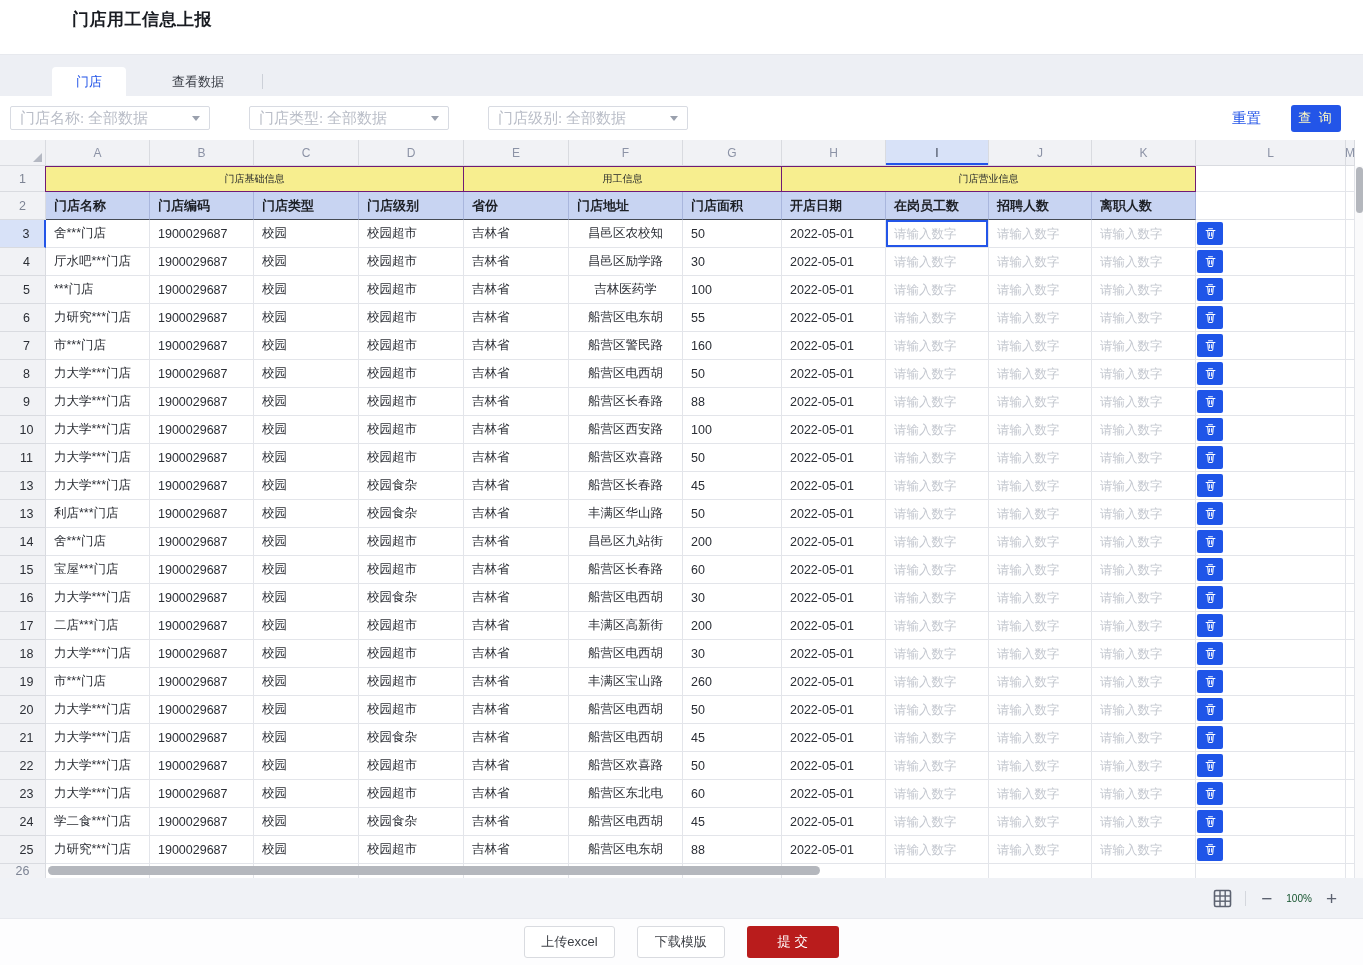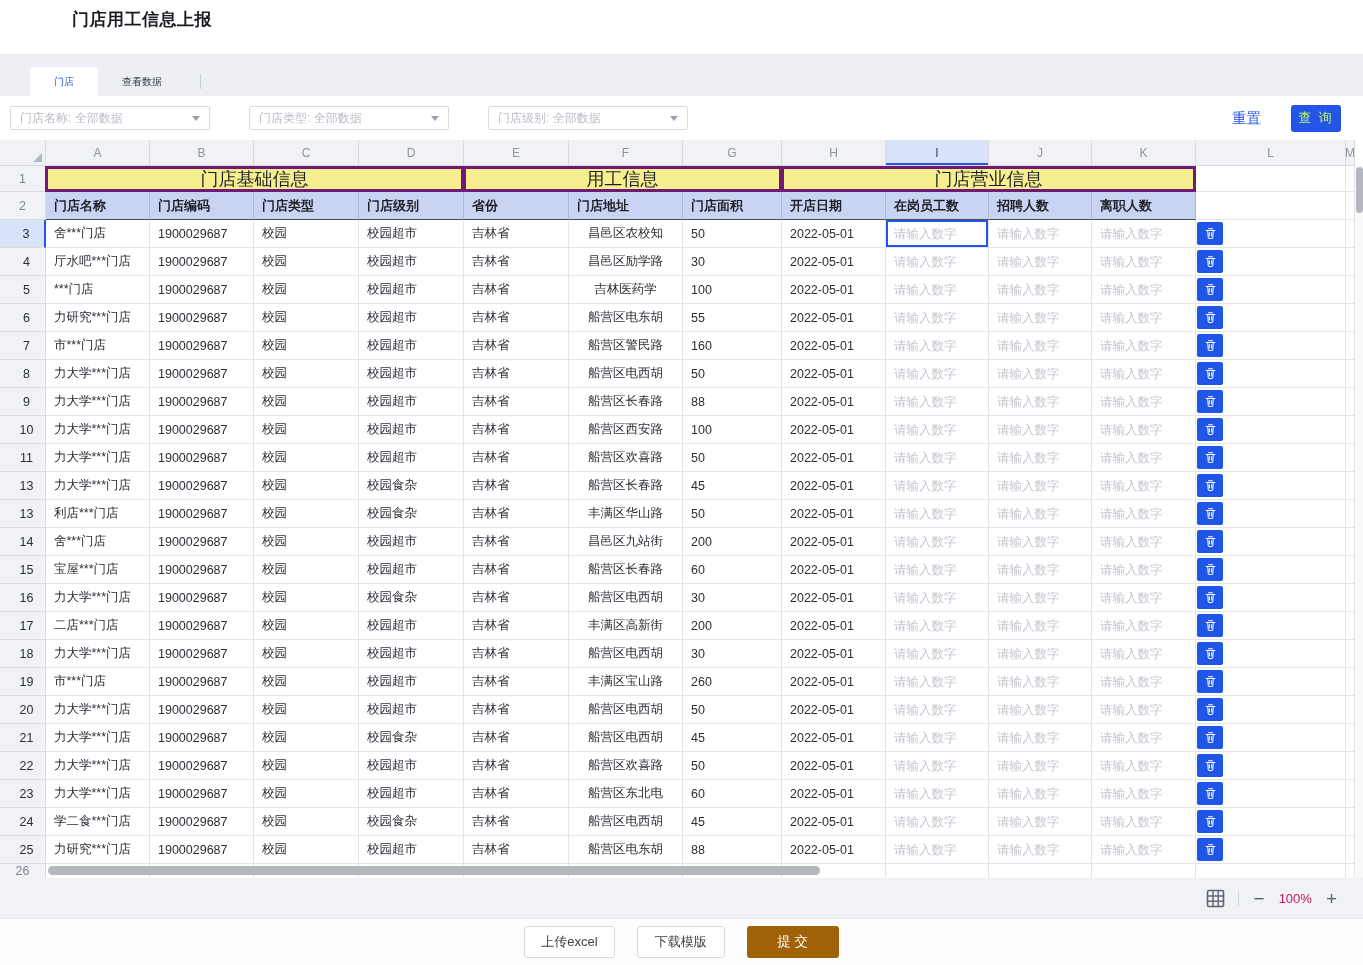--- a/index.html
+++ b/index.html
@@ -7,53 +7,53 @@
     font-family:"Liberation Sans","DejaVu Sans",sans-serif; color:#2b2e35; }
 
   
   .page-header { height:55px; background:#fff; border-bottom:1px solid #e7e9ee; padding:8px 0 0 72px; }
   .page-title { font-size:17px; font-weight:bold; color:#181b21; letter-spacing:.5px; }
   .page-meta { margin-top:6px; font-size:12.5px; color:#8a8f9c; display:flex; align-items:center; }
   .meta-sep { width:1px; height:12px; background:#d6d9df; margin:0 14px; }
 
   
   .tab-bar { height:41px; background:#edeff4; display:flex; align-items:flex-end; padding-left:30px; }
-  .tab { height:29px; padding:0 24px; display:flex; align-items:center; font-size:10px; color:#3a3e46; cursor:pointer; }
+  .tab { height:29px; padding:0 24px; display:flex; align-items:center; font-size:13px; color:#3a3e46; cursor:pointer;margin-left:22px; }
   .tab.active { background:#fff; color:#2355e8; border-radius:4px 4px 0 0; }
   .tab-divider { width:1px; height:15px; background:#ccd0d8; margin:0 0 7px 14px; }
 
   
   .toolbar { height:44px; background:#fff; display:flex; align-items:center; padding:0 22px 0 10px; }
   .filter-select { width:200px; height:24px; border:1px solid #d8dbe2; border-radius:2px; background:#fff;
     display:flex; align-items:center; justify-content:space-between; padding:0 9px; margin-right:39px; cursor:pointer; }
-  .filter-text { font-size:12px; color:#b9bdc7; }
+  .filter-text { font-size:15px; color:#b9bdc7;font-family:Liberation Serif, serif; }
   .caret { width:0; height:0; border-left:4.5px solid transparent; border-right:4.5px solid transparent; border-top:5.5px solid #9aa0ad; }
   .toolbar-spacer { flex:1; }
   .reset-link { font-size:14.5px; color:#2355e8; margin-right:30px; cursor:pointer; }
-  .query-btn { width:50px; height:27px; background:#2355e8; color:#bef264; font-size:13px; border:none; border-radius:3px; cursor:pointer; letter-spacing:2px; }
+  .query-btn { width:50px; height:27px; background:#2355e8; color:#fef9c3; font-size:13px; border:none; border-radius:3px; cursor:pointer; letter-spacing:2px; }
 
   
   .sheet { position:relative; height:738px; background:#fff; overflow:hidden;
     --cols:46px 104px 104px 105px 105px 105px 114px 99px 104px 103px 103px 104px 150px 9px; }
   .grid-row { display:grid; grid-template-columns:var(--cols); }
   .cell { border-right:1px solid #e3e5ea; border-bottom:1px solid #e3e5ea; display:flex; align-items:center; overflow:hidden; background:#fff; }
 
   .letters-row { height:26px; }
   .letters-row .cell { background:#f1f2f5; border-color:#d9dbe0; justify-content:center; font-size:12px; color:#8c93a6; }
   .letters-row .cell.sel { background:#d8e2f8; color:#3f4758; box-shadow:inset 0 -2px 0 #2355e8; }
   .corner { position:relative; }
   .corner-tri { position:absolute; right:3px; bottom:3px; width:0; height:0;
     border-bottom:9px solid #b4b8c2; border-left:9px solid transparent; }
 
   .gutter { background:#f1f2f5; border-color:#d9dbe0; justify-content:center; font-size:12.5px; color:#7d8494; }
   .gutter.sel { background:#d8e2f8; color:#2355e8; border-right:2px solid #2355e8; }
 
   .group-row { height:26px; }
-  .group-cell { background:#f7ee8f; border:3px solid #701a75; justify-content:center;
-    font-size:18px; color:#1d2026; margin-left:-1px; }
+  .group-cell { background:#f7ee8f; border:1px solid #701a75; justify-content:center;
+    font-size:10px; color:#1d2026; margin-left:-1px; }
   .header-row { height:28px; }
   .header-cell { background:#c8d4f2; border-right:1px solid #a9b6dd; border-bottom:1px solid #454a54;
     font-weight:bold; font-size:13px; color:#1d2026; padding-left:8px; }
 
   .data-row { height:28px; }
   .data-row .cell { font-size:12.5px; color:#2b2e35; padding-left:8px; }
   .data-row .cell.c-center { justify-content:center; padding-left:0;font-family:Liberation Mono, monospace; }
   .cell.input-cell { padding:0; }
   .cell.input-cell input { width:100%; height:100%; border:none; outline:none; background:transparent;
     font-size:12.5px; padding-left:8px; font-family:inherit; color:#2b2e35; }
@@ -70,26 +70,26 @@
   .h-thumb { position:absolute; left:2px; top:0; width:772px; height:9px; background:#b4b7bd; border-radius:5px; }
   .v-scrollbar { position:absolute; top:26px; right:0; width:9px; bottom:0; background:#fafafb; border-left:1px solid #e3e5ea; }
   .v-thumb { position:absolute; top:1px; left:1px; width:7px; height:46px; background:#b4b7bd; border-radius:4px; }
 
   
   .sheet-footer { height:40px; background:#f0f2f6; display:flex; align-items:center; justify-content:flex-end; padding-right:24px; }
   .zoom-ctrl { display:flex; align-items:center; color:#5c6270; }
   .grid-icon-btn { background:none; border:none; cursor:pointer; display:flex; align-items:center; }
   .zoom-sep { width:1px; height:15px; background:#d4d7dd; margin:0 13px; }
   .zoom-btn { background:none; border:none; font-size:19px; color:#5c6270; cursor:pointer; line-height:1; padding:0 2px; }
-  .zoom-level { font-size:13px; margin:0 12px; color:#be185d; }
+  .zoom-level { font-size:10px; margin:0 12px; color:#14532d; }
 
   .action-bar { height:47px; background:#fdfdfe; border-top:1px solid #e7e9ee; display:flex; align-items:center; justify-content:center; gap:22px; }
   .btn-plain { min-width:88px; height:32px; background:#fff; border:1px solid #d9dbe0; border-radius:3px;
     font-size:13px; color:#3c3f45; cursor:pointer; padding:0 16px; font-family:inherit; }
-  .btn-primary { min-width:92px; height:32px; background:#a16207; border:none; border-radius:3px;
+  .btn-primary { min-width:92px; height:32px; background:#b91c1c; border:none; border-radius:3px;
     font-size:13.5px; color:#fff; cursor:pointer; padding:0 18px; font-family:inherit; }
 </style>
 </head>
 <body>
 
 <div class="page-header">
   <div class="page-title">门店用工信息上报</div>
 </div>
 
 <div class="tab-bar">

